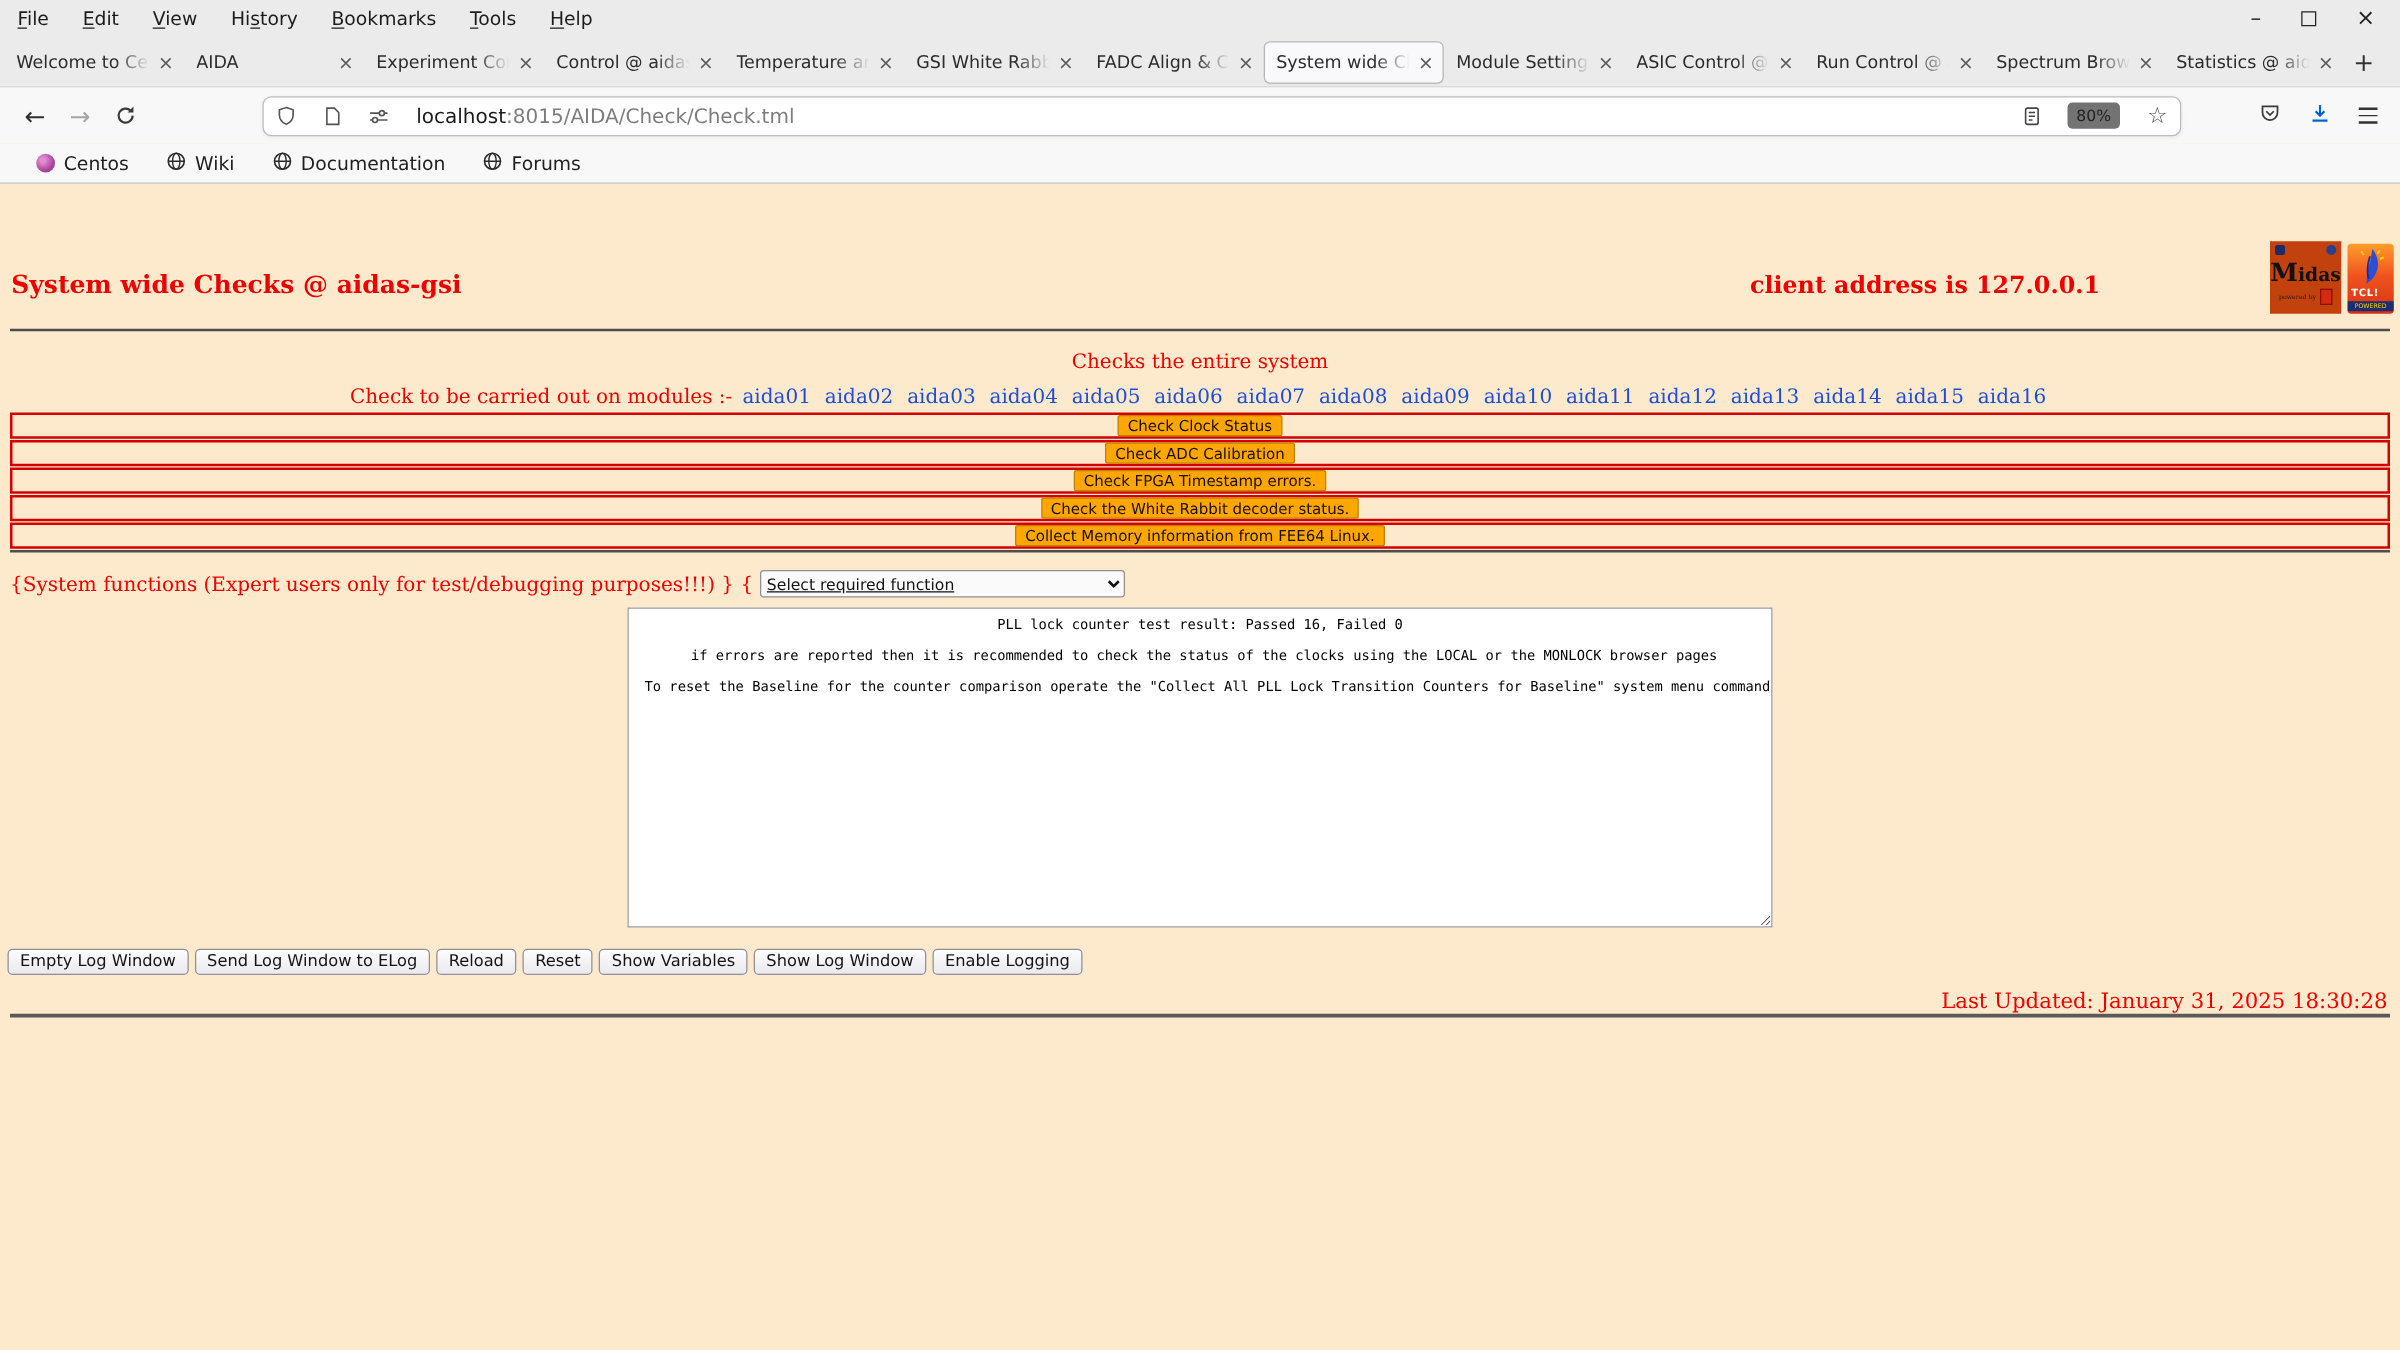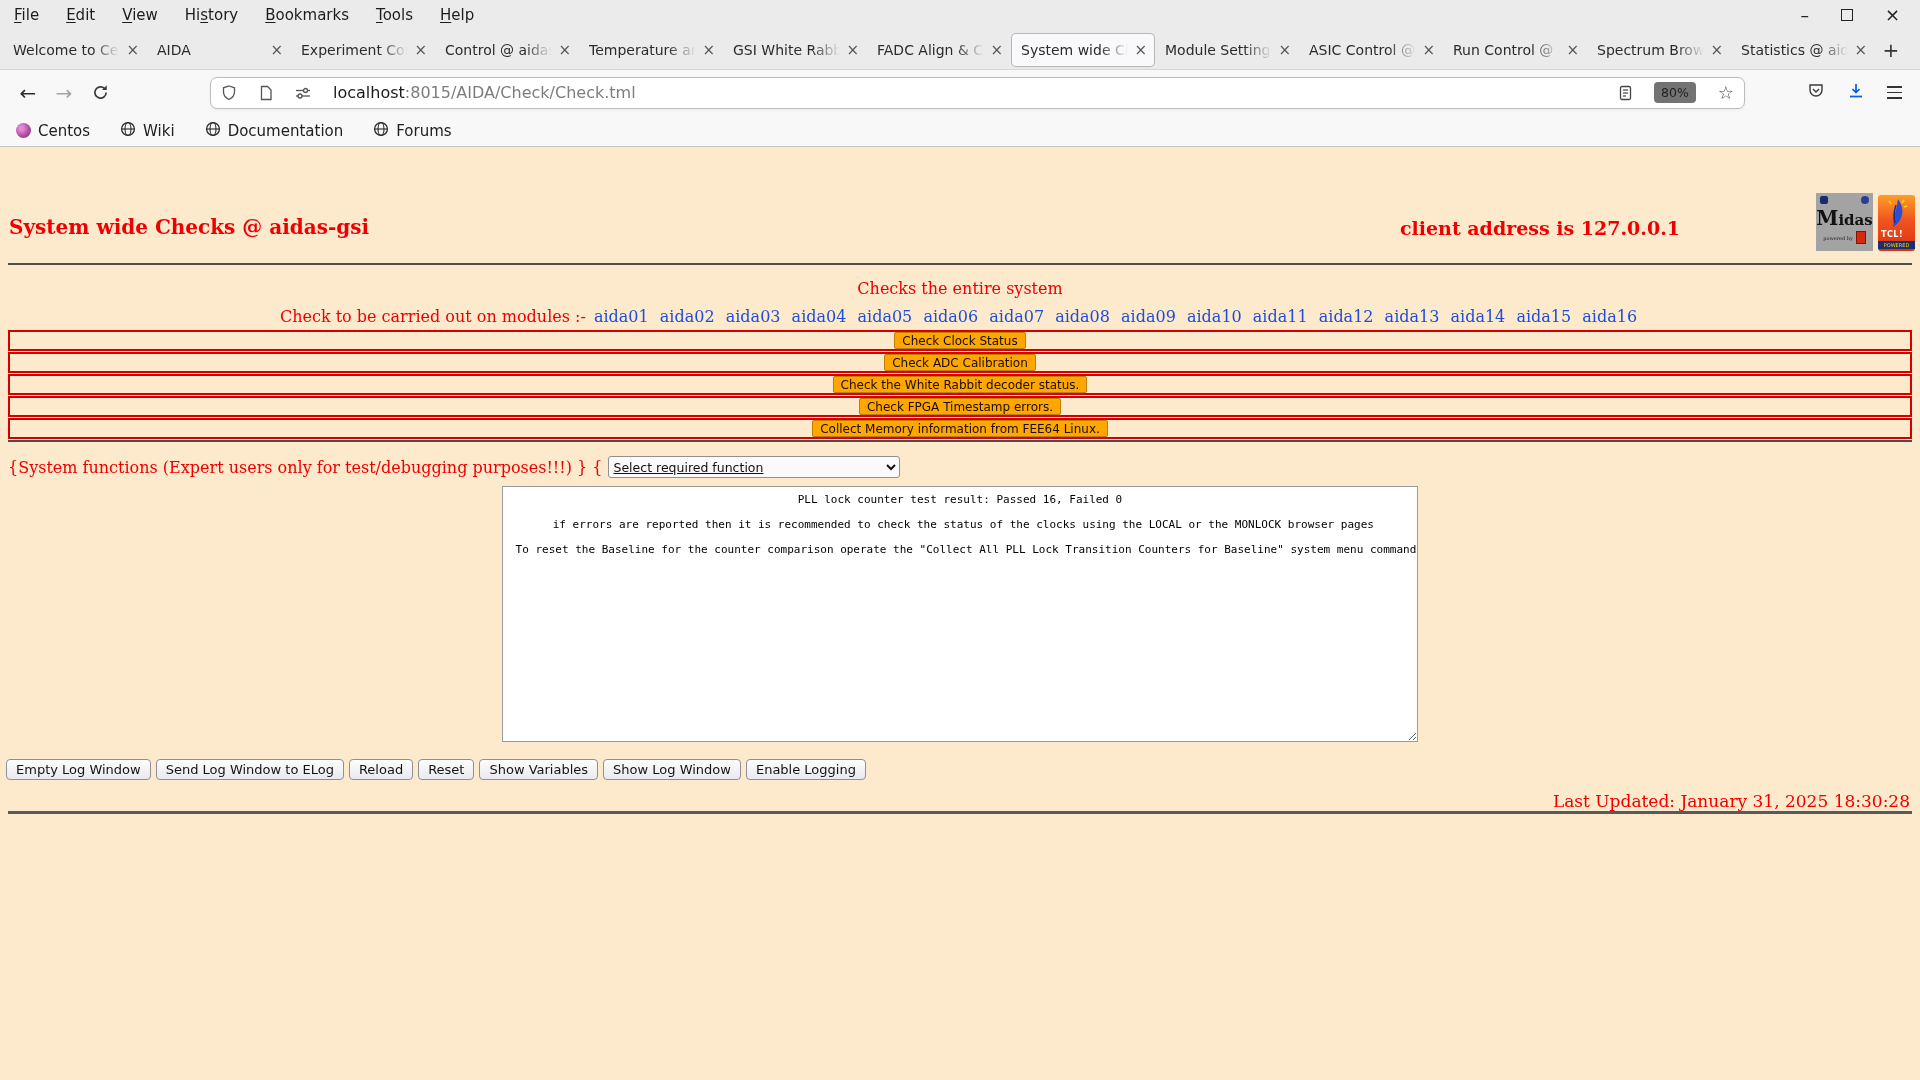--- a/index.html
+++ b/index.html
@@ -27,31 +27,31 @@
   .url-bar{flex:1;height:32px;margin:0 58px 0 92px;background:#ffffff;border:1px solid #bdbdbd;border-radius:7px;display:flex;align-items:center;padding:0 10px;box-sizing:border-box;gap:22px;box-shadow:0 1px 3px rgba(0,0,0,.06);}
   .url-icon{display:flex;align-items:center;flex:0 0 auto;}
   .url-text{flex:1;font-size:16px;color:#1a1a1a;white-space:nowrap;overflow:hidden;}
   .url-path{color:#7d7d7d;}
   .zoom-pill{background:#737373;border-radius:4px;font-size:12.5px;color:#222;padding:3px 7px;flex:0 0 auto;}
   .star{font-size:18px;color:#4a4a4a;flex:0 0 auto;}
   .toolbar-right{display:flex;align-items:center;gap:22px;padding:0 8px 0 4px;}
   .hamburger{display:flex;flex-direction:column;gap:3.5px;}
   .hamburger span{display:block;width:15px;height:1.8px;background:#333;}
 
-  .bookmarksbar{height:32px;background:#f8f8f8;border-bottom:1px solid #c4c4c4;display:flex;align-items:center;padding:0 16px;box-sizing:border-box;gap:30px;}
+  .bookmarksbar{height:32px;background:#f8f8f8;border-bottom:1px solid #c4c4c4;display:flex;align-items:center;padding:0 29px;box-sizing:border-box;gap:30px;}
   .bookmark{display:flex;align-items:center;gap:7px;font-size:15px;color:#202020;}
   .centos-ball{width:15px;height:15px;border-radius:50%;background:radial-gradient(circle at 35% 35%,#e08ad0 15%,#a9479d 60%,#8c3482);}
 
   
   .page{height:933px;background:#fde9cc;position:relative;box-sizing:border-box;font-family:"DejaVu Serif",serif;}
   .page-header{position:relative;height:78px;margin-top:38px;}
   .page-title{position:absolute;left:9px;top:30px;font-size:20px;font-weight:bold;color:#ee0000;}
   .client-address{position:absolute;left:1400px;top:32px;font-size:19px;font-weight:bold;color:#ee0000;}
   .logos{position:absolute;right:5px;top:8px;display:flex;gap:5px;align-items:flex-start;}
-  .midas-logo{width:57px;height:58px;background:#a3a3a3;position:relative;overflow:hidden;}
+  .midas-logo{width:57px;height:58px;background:#c2410c;position:relative;overflow:hidden;}
   .midas-badges{display:flex;justify-content:space-between;padding:3px 4px 0 4px;}
   .badge-l{width:8px;height:8px;background:#1a2a6a;border-radius:2px;}
   .badge-r{width:8px;height:8px;background:#27408f;border-radius:50%;}
   .midas-text{font-family:"DejaVu Serif",serif;font-weight:bold;font-size:15px;color:#111;text-align:center;margin-top:2px;letter-spacing:0;}
   .midas-text::first-letter{font-size:20px;}
   .midas-sub{display:flex;align-items:center;justify-content:center;gap:3px;margin-top:1px;}
   .midas-sub span:first-child{font-size:5px;color:#222;}
   .midas-mini{width:10px;height:13px;background:#d42a10;border:1px solid #8c1000;box-sizing:border-box;}
   .tcl-logo{width:37px;height:56px;background:linear-gradient(180deg,#ff9d2a 0%,#f0551e 45%,#d93014 100%);border-radius:3px;position:relative;overflow:hidden;margin-top:2px;}
   .tcl-feather{position:absolute;left:6px;top:2px;}
@@ -345,25 +345,25 @@
 
       <div class="check-row">
         <button class="check-btn">Check Clock Status</button>
       </div>
 
       <div class="check-row">
         <button class="check-btn">Check ADC Calibration</button>
       </div>
 
       <div class="check-row">
+        <button class="check-btn">Check FPGA Timestamp errors.</button>
+      </div>
+
+      <div class="check-row">
         <button class="check-btn">Check the White Rabbit decoder status.</button>
-      </div>
-
-      <div class="check-row">
-        <button class="check-btn">Check FPGA Timestamp errors.</button>
       </div>
 
       <div class="check-row">
         <button class="check-btn">Collect Memory information from FEE64 Linux.</button>
       </div>
 
   </div>
 
   <hr class="rule">
 

